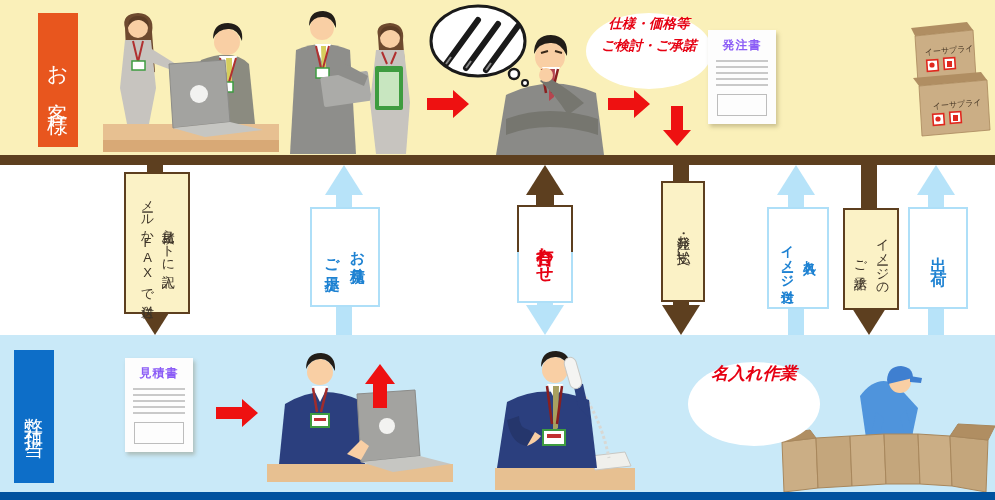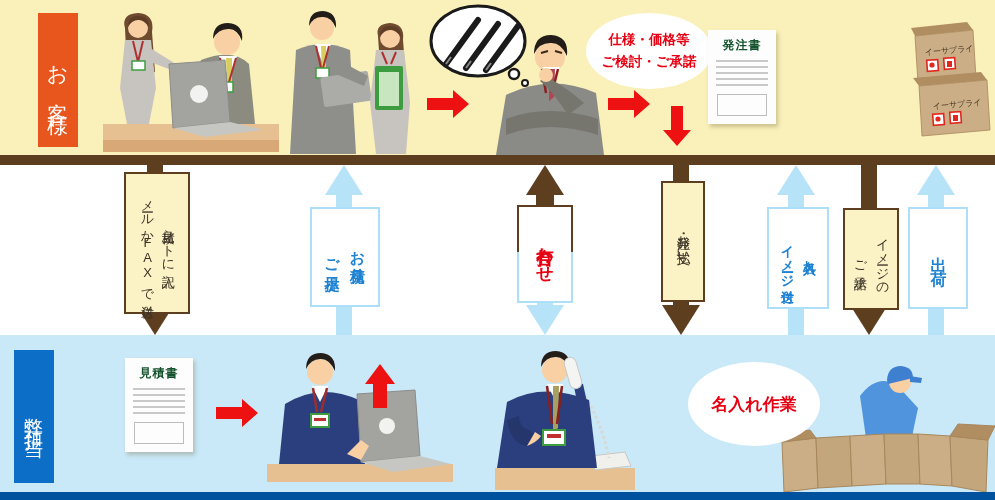--- a/index.html
+++ b/index.html
@@ -40,29 +40,29 @@
   .fl-6{left:843px;top:208px;width:52px;height:98px;font-size:13px;}
   .fl-6 .vtext{line-height:1.7;}
   .fl-7{left:908px;top:207px;width:56px;height:98px;font-size:16px;}
   .fl-7 .vtext{letter-spacing:14px;}
   .meet-box{left:517px;top:205px;width:56px;height:98px;position:absolute;z-index:3;}
   .meet-top{position:absolute;left:0;right:0;top:0;height:49px;background:#ffffff;border:2px solid #5D3F1F;border-bottom:none;}
   .meet-bottom{position:absolute;left:0;right:0;bottom:0;height:49px;background:#ffffff;border:2px solid #AEDFF8;border-top:none;}
   .meet-text{position:absolute;left:0;top:0;width:100%;height:100%;display:flex;align-items:center;justify-content:center;color:#E60012;font-size:17px;font-weight:bold;z-index:2;}
 
   
-  .bubble-ellipse{border-radius:50%;background:#ffffff;display:flex;align-items:center;justify-content:center;
-    color:#E60012;font-weight:bold;text-align:center;white-space:pre-line;z-index:2;}
+  .bubble-ellipse{border-radius:50%;background:#ffffff;display:flex;align-items:flex-start;justify-content:center;
+    color:#E60012;font-weight:bold;text-align:center;white-space:pre-line;z-index:2;font-style:italic;}
   .review-ellipse{left:586px;top:13px;width:126px;height:76px;font-size:13.5px;line-height:1.6;}
   .naire-ellipse{left:-92px;top:19px;width:132px;height:84px;font-size:17px;}
 
   
   .doc{background:#FDFDFD;box-shadow:2px 3px 4px rgba(120,110,70,0.35);width:68px;height:94px;z-index:2;
     display:flex;flex-direction:column;align-items:center;padding-top:7px;box-sizing:border-box;}
-  .doc-title{font-size:12px;color:#14532d;font-weight:bold;letter-spacing:1px;margin-bottom:6px;}
+  .doc-title{font-size:12px;color:#8b5cf6;font-weight:bold;letter-spacing:1px;margin-bottom:6px;}
   .doc-line{width:52px;height:2px;background:#C9C9C9;margin-bottom:4px;}
   .doc-box{width:48px;height:20px;border:1px solid #BDBDBD;margin-top:4px;}
 
   .red-fill{fill:#EE1111;}
   .brown-fill{fill:#5D3F1F;}
   .blue-fill{fill:#B7E3F9;}
 </style>
 </head>
 <body>
 

